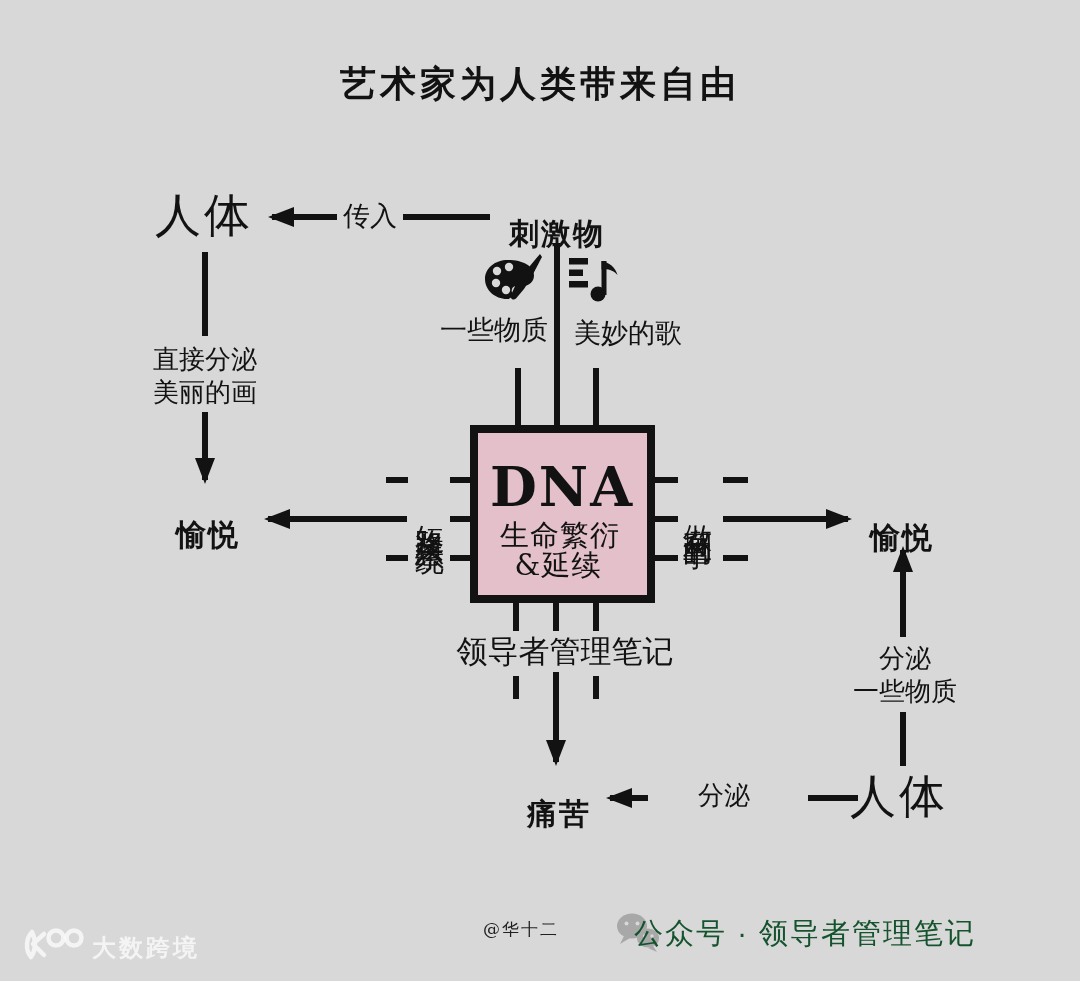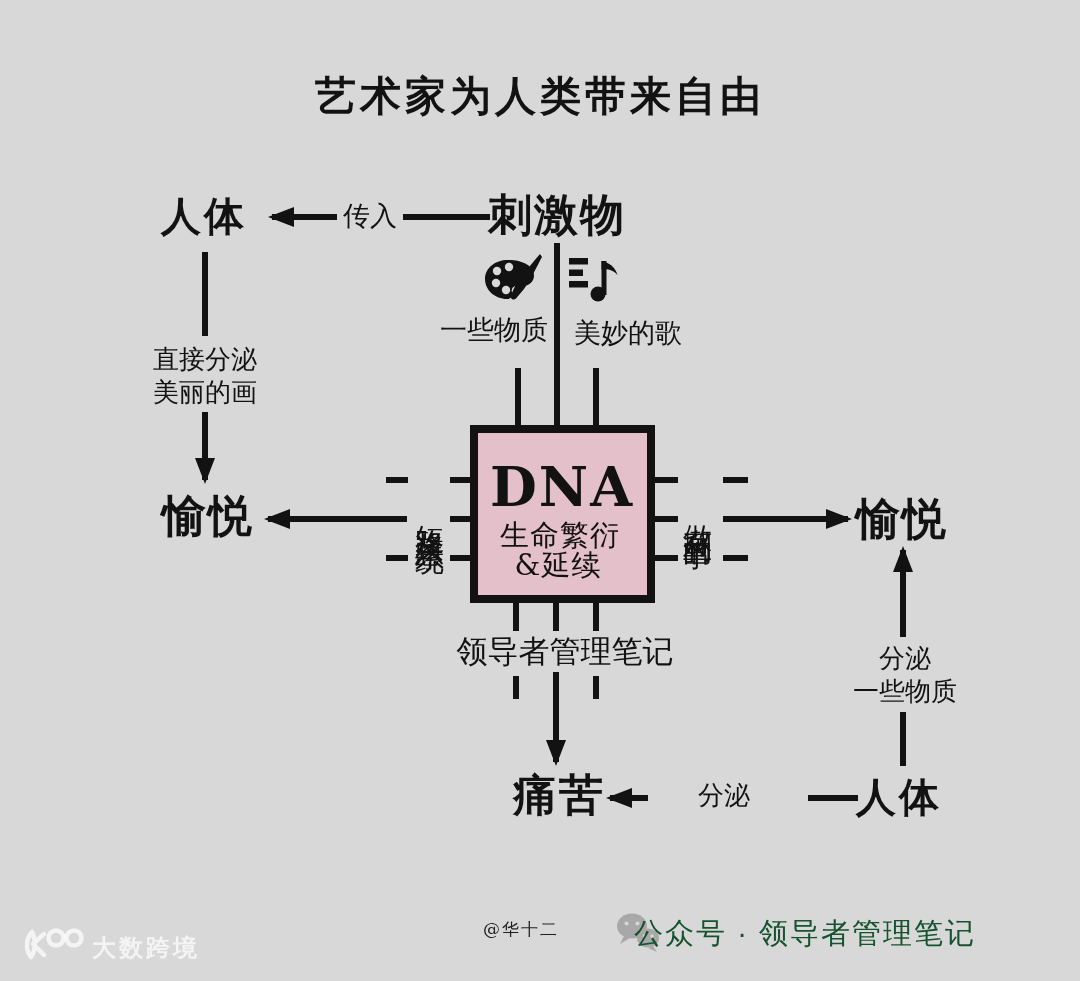--- a/index.html
+++ b/index.html
@@ -12,23 +12,23 @@
     color:#121212;
   }
   #wires{position:absolute;left:0;top:0;}
   .lbl{
     position:absolute;
     transform:translate(-50%,-50%);
     white-space:nowrap;
     text-align:center;
     line-height:1.3;
   }
-  .node{font-weight:700;font-size:44px;letter-spacing:2px;}
-  .node-lg{font-weight:700;font-size:40px;letter-spacing:3px;}
-  .title{font-weight:700;font-size:41px;letter-spacing:4px;margin-top:14px;}
+  .node{font-weight:700;font-size:30px;letter-spacing:2px;margin-top:18px;}
+  .node-lg{font-weight:400;font-size:46px;letter-spacing:3px;}
+  .title{font-weight:700;font-size:36px;letter-spacing:4px;}
   .small{font-size:27px;}
   .small2{font-size:26px;line-height:1.28;}
   .vtext{
     writing-mode:vertical-rl;
     text-orientation:upright;
     font-size:29px;
     letter-spacing:4px;
     transform:translate(-50%,-50%);
     position:absolute;
     white-space:nowrap;

